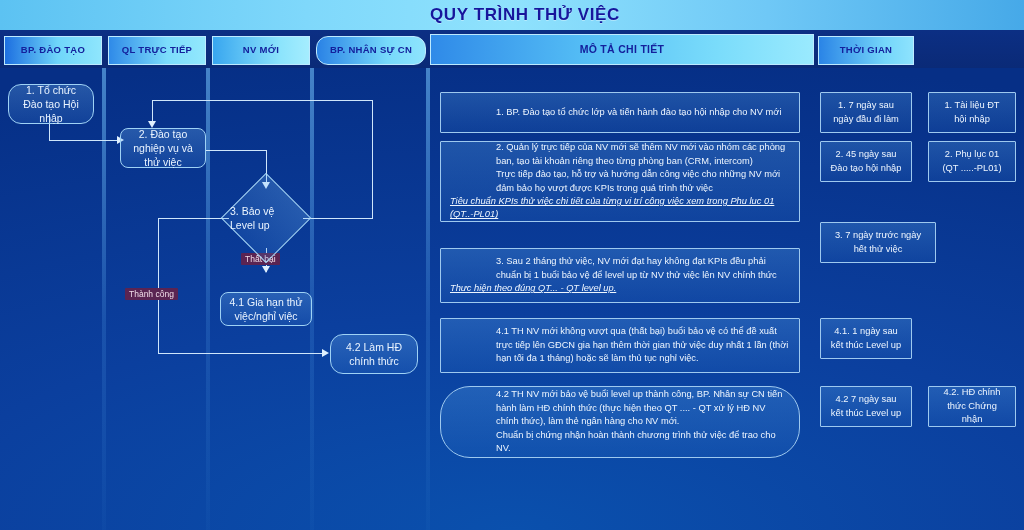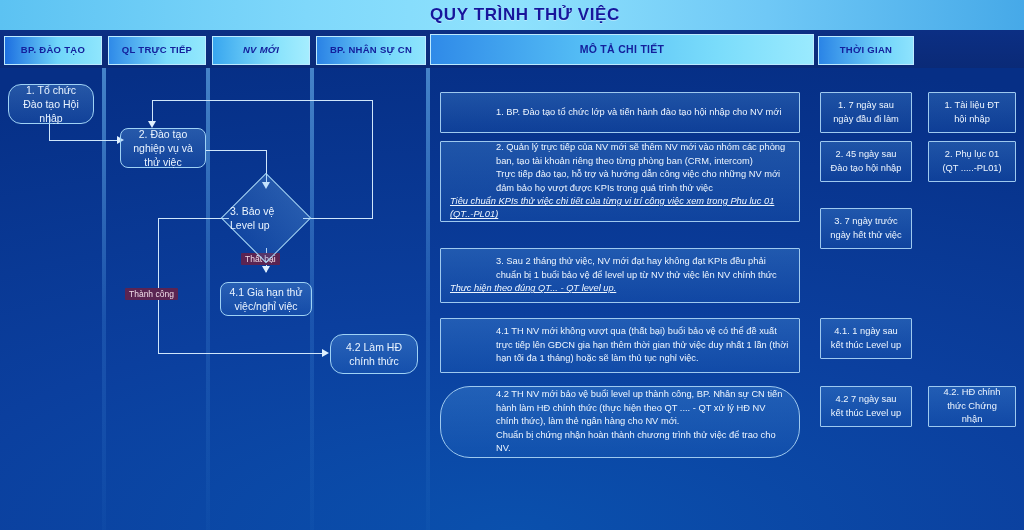--- a/index.html
+++ b/index.html
@@ -37,22 +37,22 @@
     position:absolute;top:36px;height:29px;
     display:flex;align-items:center;justify-content:center;
     font-size:9.5px;font-weight:bold;color:#14209c;letter-spacing:.3px;
     border:1px solid #bdeaff;
     box-sizing:border-box;
     text-transform:uppercase;
     text-align:center;line-height:1.1;
   }
   .hc-grad-a{background:linear-gradient(90deg,#1d6fe0 0%,#6fd6fa 55%,#8fe6fd 100%);}
   .hc-grad-b{background:linear-gradient(90deg,#2f8ae8 0%,#7bdcfb 60%,#93e8fd 100%);}
-  .hc-grad-c{background:linear-gradient(90deg,#38a6ef 0%,#8ce4fc 70%,#a5edfe 100%);font-style:italic;}
-  .hc-grad-d{background:linear-gradient(90deg,#2a82e5 0%,#76d9fb 65%,#8fe4fd 100%);}
+  .hc-grad-c{background:linear-gradient(90deg,#38a6ef 0%,#8ce4fc 70%,#a5edfe 100%);}
+  .hc-grad-d{background:linear-gradient(90deg,#2a82e5 0%,#76d9fb 65%,#8fe4fd 100%);border-radius:12px;}
   .hc-grad-wide{background:linear-gradient(90deg,#2f8ae8 0%,#54bdf5 40%,#7adcfb 75%,#9aeafe 100%);}
   .hc-grad-e{background:linear-gradient(90deg,#2a84e6 0%,#74d6fa 70%,#8ee3fd 100%);}
   .hc-grad-f{background:linear-gradient(90deg,#46b2f2 0%,#8ce4fc 60%,#a8efff 100%);}
 
   
   .lane-sep{
     position:absolute;top:68px;width:4px;height:462px;
     background:linear-gradient(180deg,rgba(120,200,255,.55) 0%,rgba(90,170,240,.20) 55%,rgba(70,150,220,.05) 100%);
   }
 
@@ -165,21 +165,21 @@
   <div class="arrow-right" style="left:322px;top:349px;"></div>
   <div class="edge-label" style="left:125px;top:288px;">Thành công</div>
 
   <div class="node round" style="left:8px;top:84px;width:86px;height:40px;">1. Tổ chức Đào tạo Hội nhập</div>
 
   <div class="node rect" style="left:120px;top:128px;width:86px;height:40px;">2. Đào tạo nghiệp vụ và thử việc</div>
 
   <div class="diamond" style="left:234px;top:186px;width:64px;height:64px;"></div>
   <div class="diamond-label" style="left:230px;top:200px;width:72px;height:36px;">3. Bảo vệ Level up</div>
 
-  <div class="node rect" style="left:220px;top:282px;width:92px;height:24px;">4.1 Gia hạn thử việc/nghỉ việc</div>
+  <div class="node rect" style="left:220px;top:292px;width:92px;height:24px;">4.1 Gia hạn thử việc/nghỉ việc</div>
 
   <div class="node round" style="left:330px;top:334px;width:88px;height:40px;">4.2 Làm HĐ chính thức</div>
 
   <div class="card desc" style="left:440px;top:92px;width:360px;height:41px;">
     <span class="ln">1.  BP. Đào tạo tổ chức lớp và tiến hành đào tạo hội nhập cho NV mới</span>
   </div>
 
   <div class="card desc" style="left:440px;top:141px;width:360px;height:81px;">
     <span class="ln">2. Quản lý trực tiếp của NV mới sẽ thêm NV mới vào nhóm các phòng ban, tạo tài khoản riêng theo từng phòng ban (CRM, intercom)</span>
     <span class="ln">Trực tiếp đào tạo, hỗ trợ và hướng dẫn công việc cho những NV mới đảm bảo họ vượt được KPIs trong quá trình thử việc</span>
@@ -195,21 +195,21 @@
     <span class="ln">4.1  TH NV mới không vượt qua (thất bại) buổi bảo vệ có thể đề xuất trực tiếp lên GĐCN gia hạn thêm thời gian thử việc duy nhất 1 lần (thời hạn tối đa 1 tháng) hoặc sẽ làm thủ tục nghỉ việc.</span>
   </div>
 
   <div class="card desc" style="left:440px;top:386px;width:360px;height:72px;border-radius:30px;">
     <span class="ln">4.2  TH NV mới bảo vệ buổi level up thành công, BP. Nhân sự CN tiến hành làm HĐ chính thức (thực hiện theo QT .... - QT xử lý HĐ NV chính thức), làm thẻ ngân hàng cho NV mới.</span>
     <span class="ln">Chuẩn bị chứng nhận hoàn thành chương trình thử việc để trao cho NV.</span>
   </div>
 
   <div class="card center" style="left:820px;top:92px;width:92px;height:41px;">1.  7 ngày sau ngày đầu đi làm</div>
   <div class="card center" style="left:820px;top:141px;width:92px;height:41px;">2. 45 ngày sau Đào tạo hội nhập</div>
-  <div class="card center" style="left:820px;top:208px;width:92px;height:41px;">3. 7 ngày trước ngày hết thử việc</div>
+  <div class="card center" style="left:820px;top:222px;width:116px;height:41px;">3. 7 ngày trước ngày hết thử việc</div>
   <div class="card center" style="left:820px;top:318px;width:92px;height:41px;">4.1.    1 ngày sau kết thúc Level up</div>
   <div class="card center" style="left:820px;top:386px;width:92px;height:41px;">4.2    7 ngày sau kết thúc Level up</div>
 
   <div class="card center" style="left:928px;top:92px;width:88px;height:41px;">1.  Tài liệu ĐT hội nhập</div>
   <div class="card center" style="left:928px;top:141px;width:88px;height:41px;">2. Phụ lục 01 (QT .....-PL01)</div>
   <div class="card center" style="left:928px;top:386px;width:88px;height:41px;">4.2. HĐ chính thức Chứng nhận</div>
 
 </div>
 
 </body></html>

